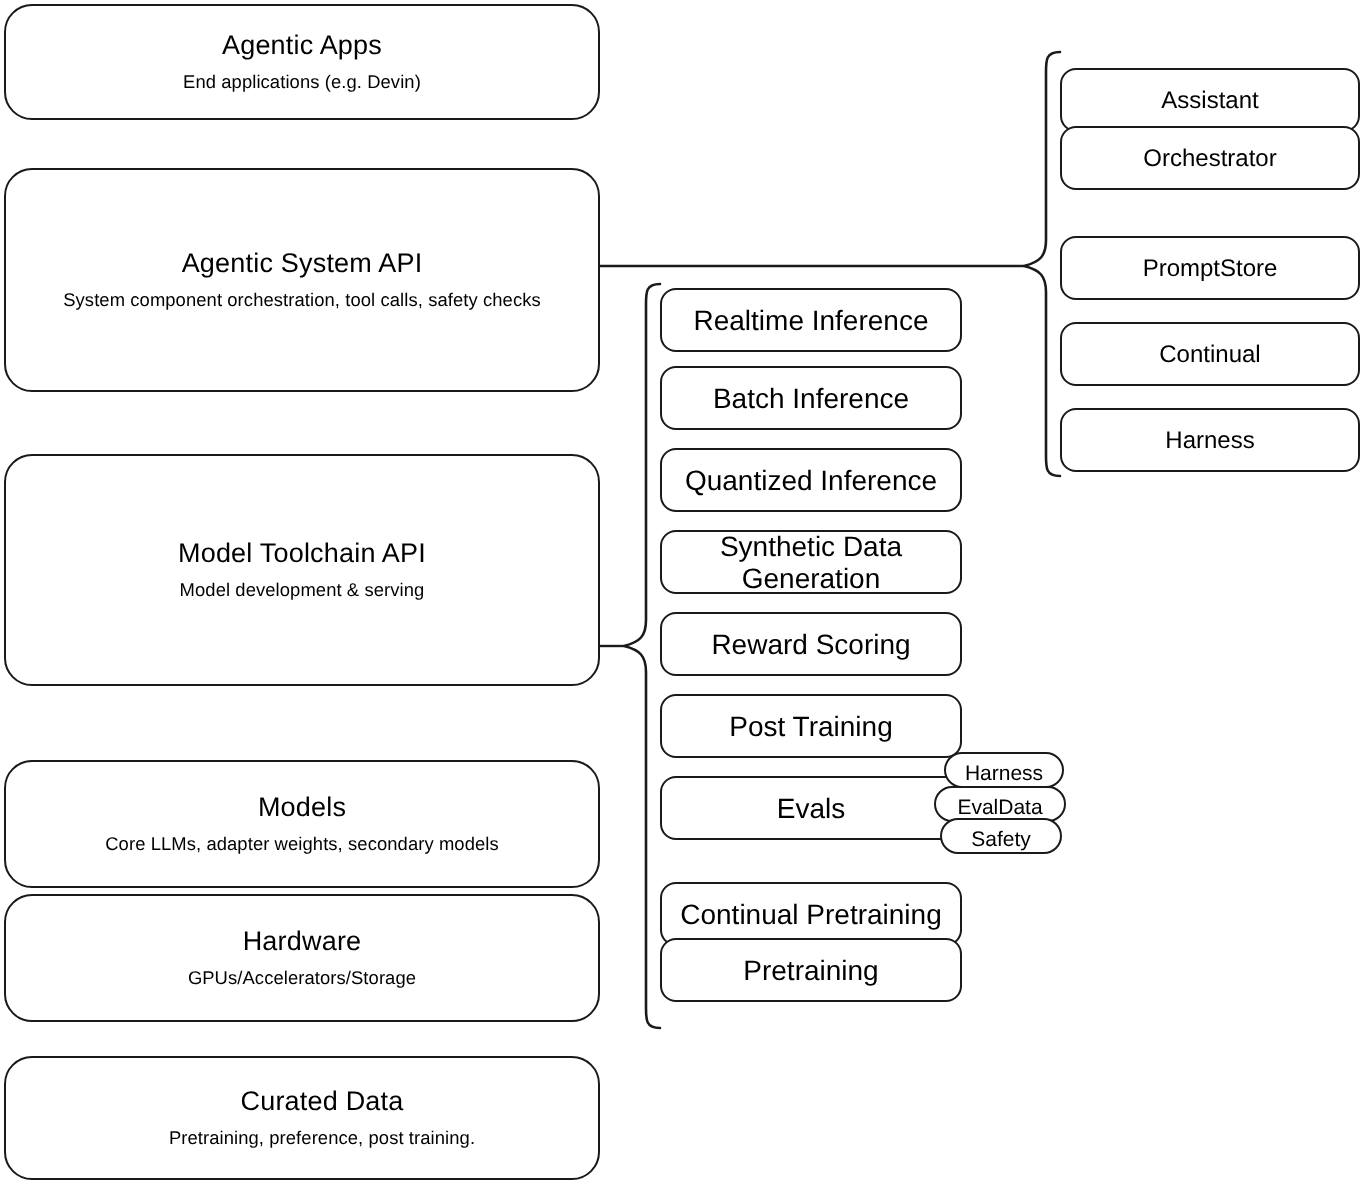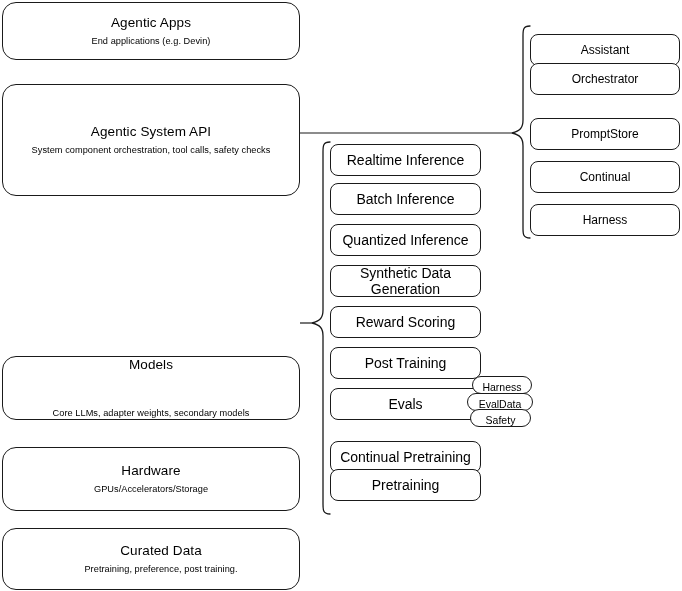--- a/index.html
+++ b/index.html
@@ -94,22 +94,26 @@
   <div class="node layer" style="top:2px;height:58px;">
     <div class="title">Agentic Apps</div>
     <div class="subtitle">End applications (e.g. Devin)</div>
   </div>
 
   <div class="node layer" style="top:84px;height:112px;">
     <div class="title">Agentic System API</div>
     <div class="subtitle">System component orchestration, tool calls, safety checks</div>
   </div>
 
-
-  <div class="node layer" style="top:356px;height:64px;justify-content:space-between;">
+  <div class="node layer" style="top:227px;height:116px;">
+    <div class="title">Model Toolchain API</div>
+    <div class="subtitle">Model development &amp; serving</div>
+  </div>
+
+  <div class="node layer" style="top:380px;height:64px;">
     <div class="title">Models</div>
     <div class="subtitle">Core LLMs, adapter weights, secondary models</div>
   </div>
 
   <div class="node layer" style="top:447px;height:64px;">
     <div class="title">Hardware</div>
     <div class="subtitle">GPUs/Accelerators/Storage</div>
   </div>
 
   <div class="node layer" style="top:528px;height:62px;padding-left:20px;">

